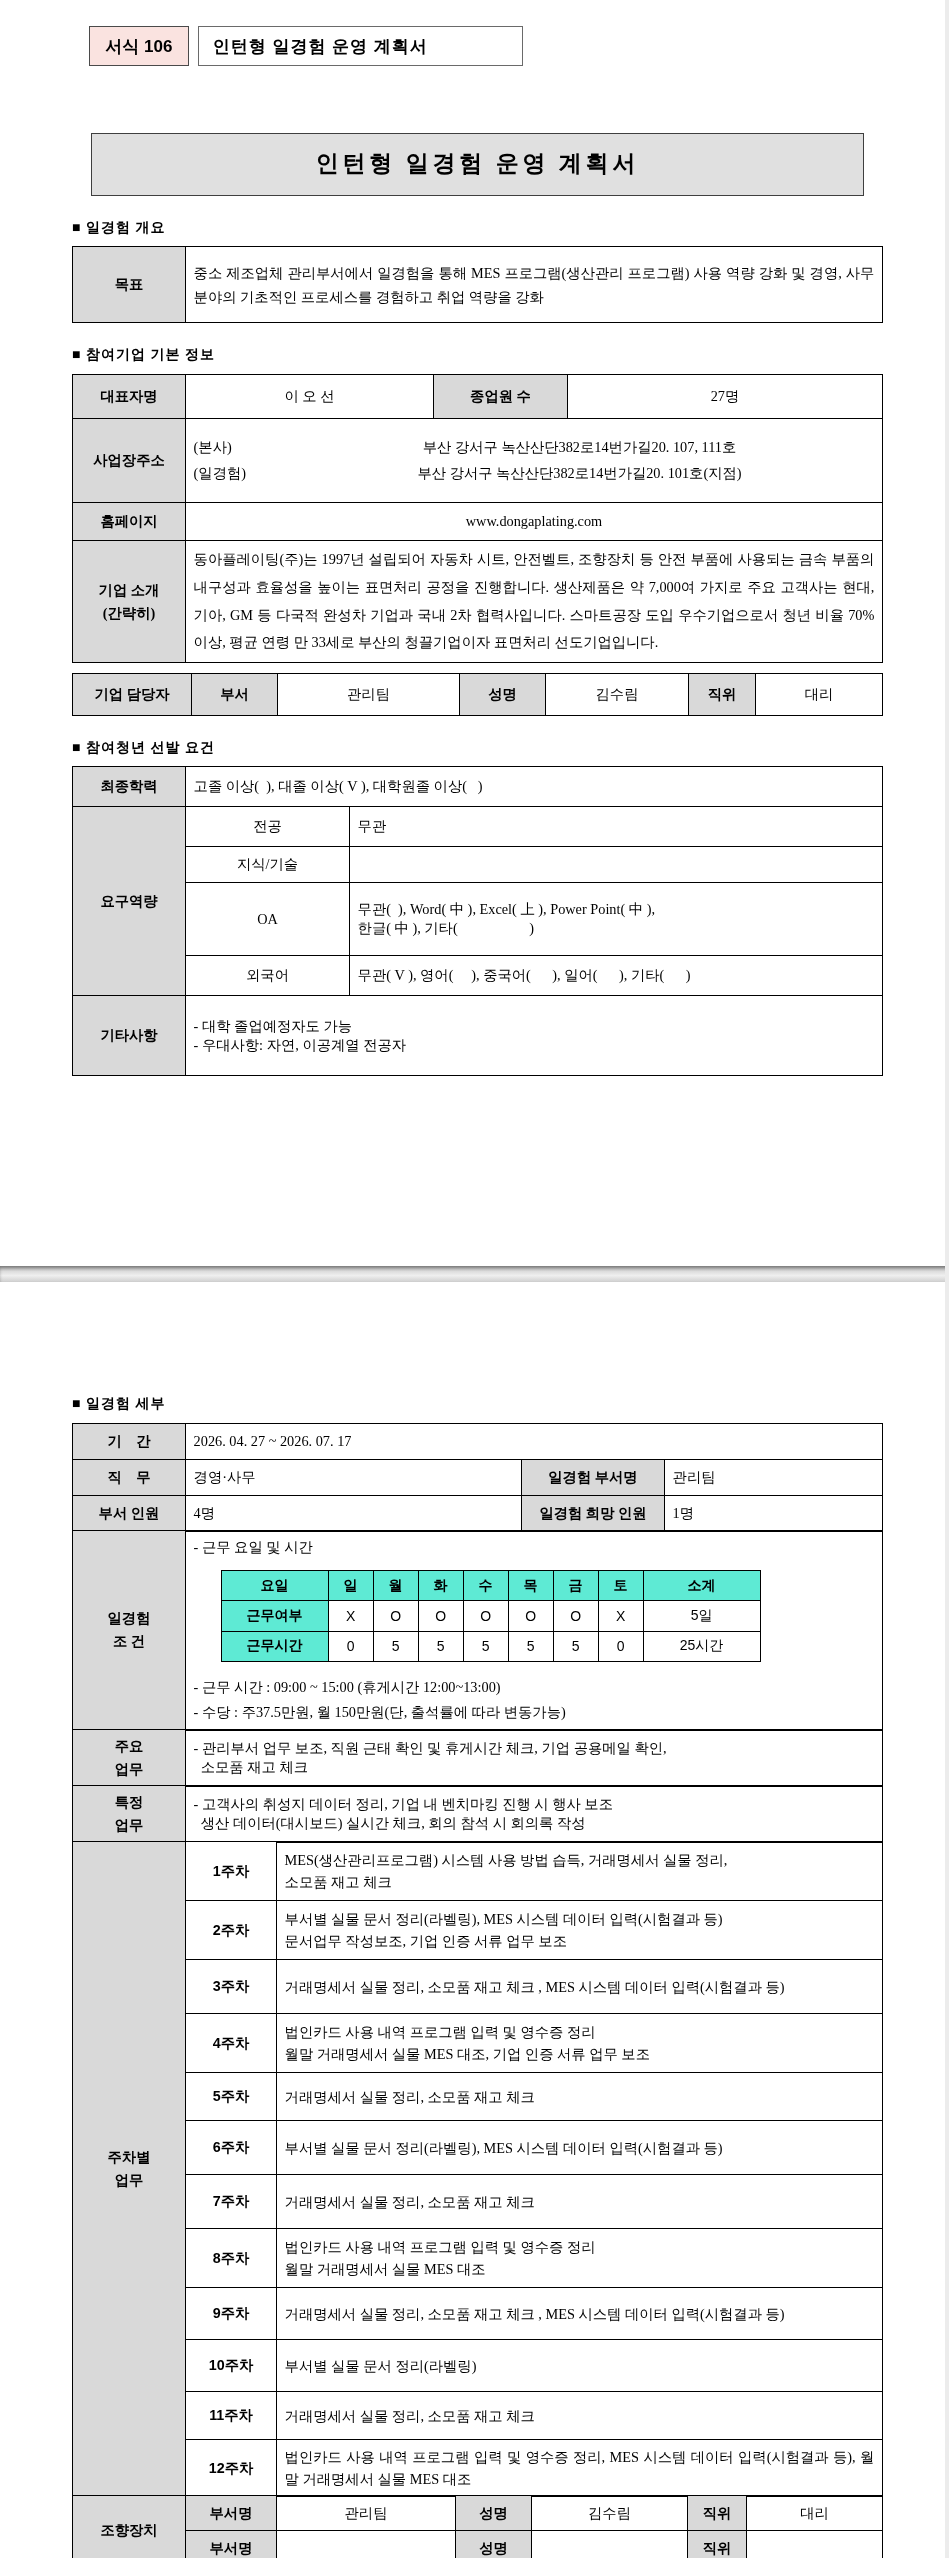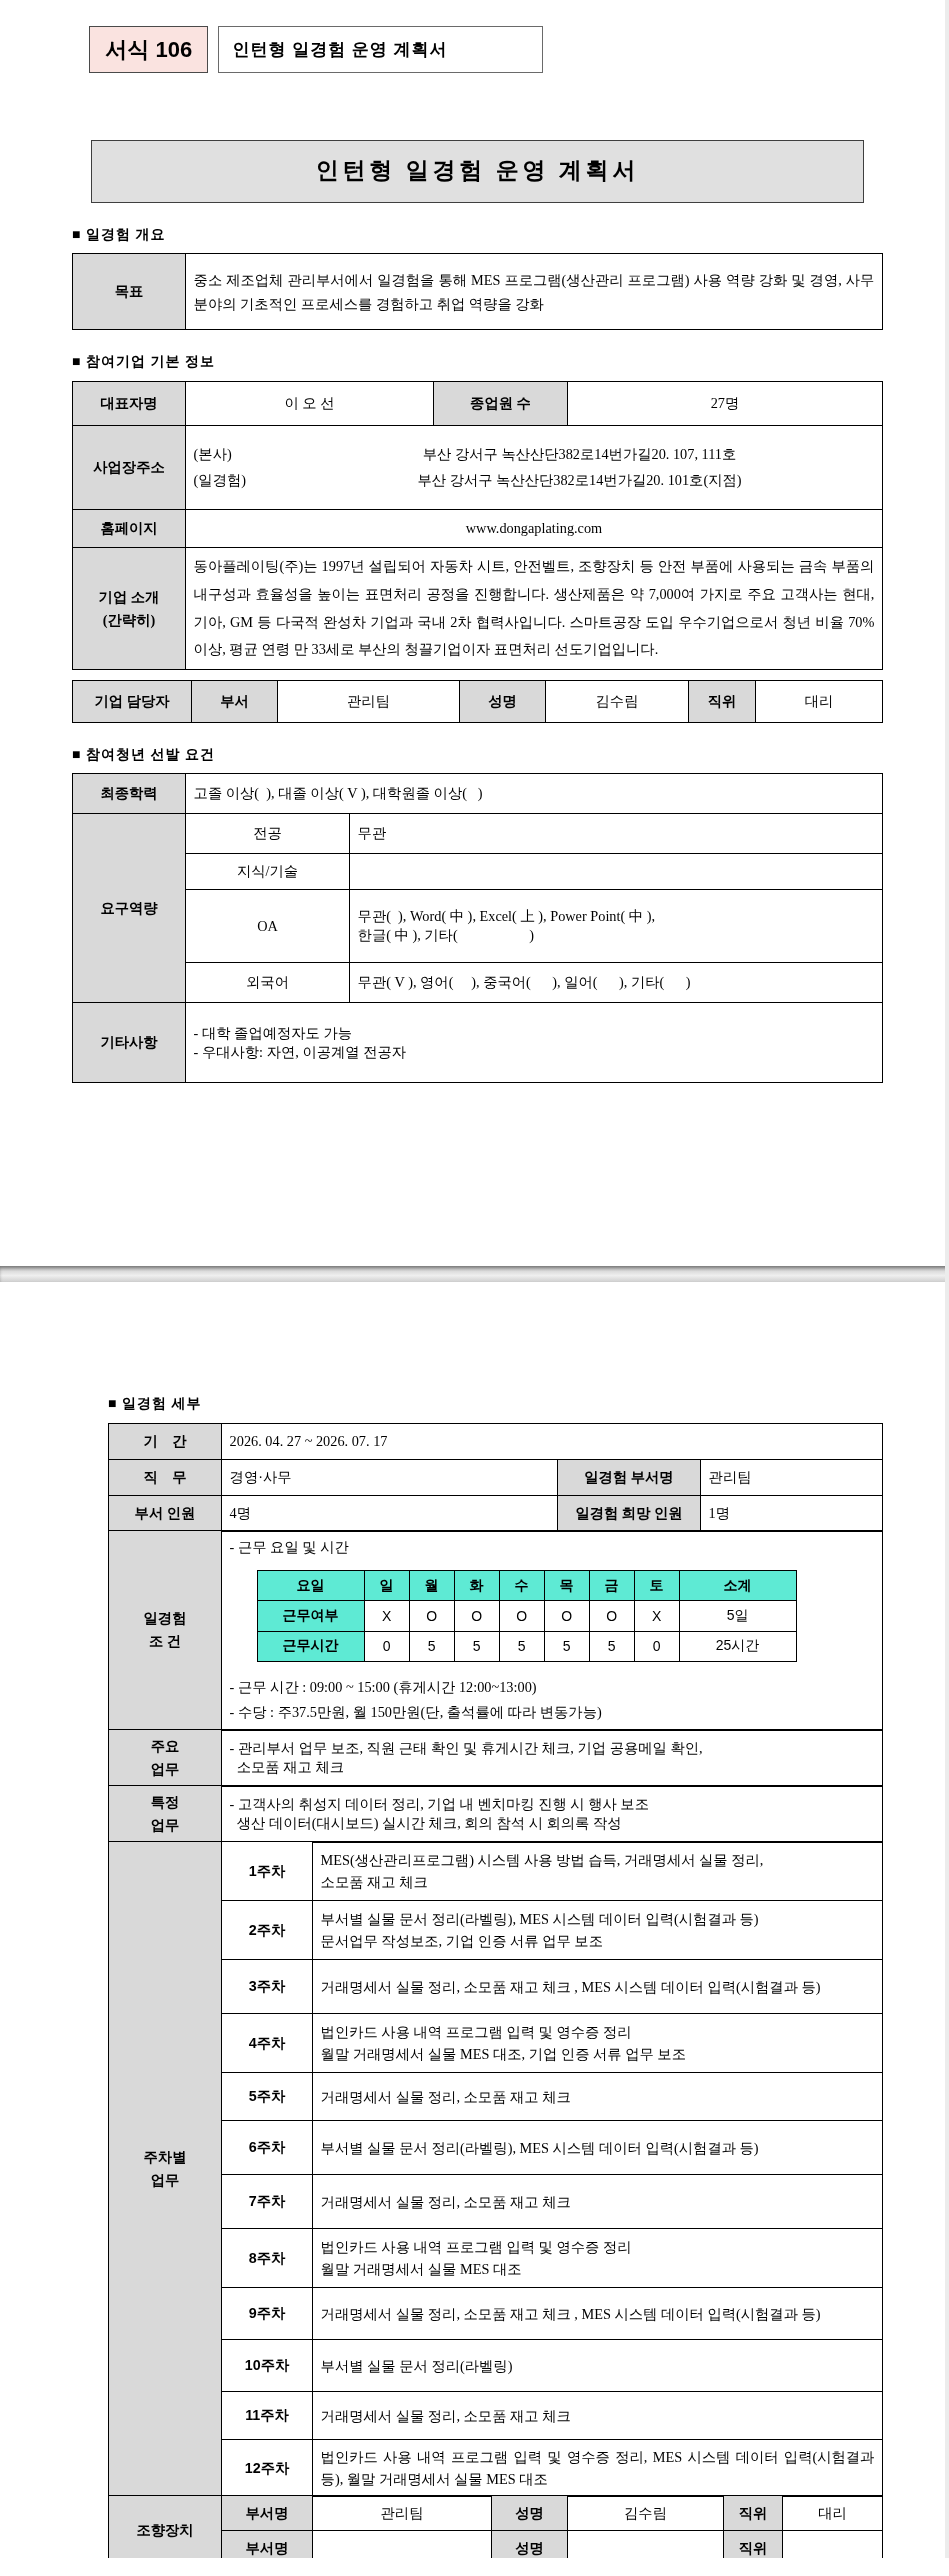--- a/index.html
+++ b/index.html
@@ -6,31 +6,31 @@
   body{
     width:950px;
     background:#ffffff;
     font-family:"Liberation Serif","DejaVu Serif",serif;
     color:#000;
   }
   .doc{position:relative;width:950px;}
   .right-edge{position:absolute;top:0;right:0;width:4.8px;height:100%;background:#ececec;z-index:5;}
   .page{position:relative;background:#fff;}
   .page1{height:1266px;overflow:hidden;}
-  .page2{height:1276px;overflow:hidden;padding-left:36px;}
+  .page2{height:1276px;overflow:hidden;}
   .divider{height:16px;background:linear-gradient(180deg,#a3a3a3 0%,#dedede 35%,#efefef 60%,#cfcfcf 100%);box-shadow:inset 0 1.9px 2.9px rgba(0,0,0,.25);}
   .content{margin:0 67px 0 72px;}
   .sans{font-family:"Liberation Sans","DejaVu Sans",sans-serif;}
 
   
   .form-header{display:flex;align-items:stretch;gap:9.6px;margin:26px 0 0 89px;}
   .badge{
     border:1.9px solid #4a4a4a;background:#fae3e0;
     font-family:"Liberation Sans","DejaVu Sans",sans-serif;
-    font-weight:bold;font-size:22px;padding:7.6px 15.3px;display:flex;align-items:center;
+    font-weight:bold;font-size:17px;padding:7.6px 15.3px;display:flex;align-items:center;
   }
   .form-title-box{
     border:1px solid #6a6a6a;min-width:296px;
     font-family:"Liberation Sans","DejaVu Sans",sans-serif;
     font-weight:bold;font-size:17px;padding:7.6px 13.4px;display:flex;align-items:center;
     letter-spacing:1px;
   }
 
   .doc-title{
     margin:67px 19px 0 19px;border:1.9px solid #3f3f3f;background:#e0e0e0;

